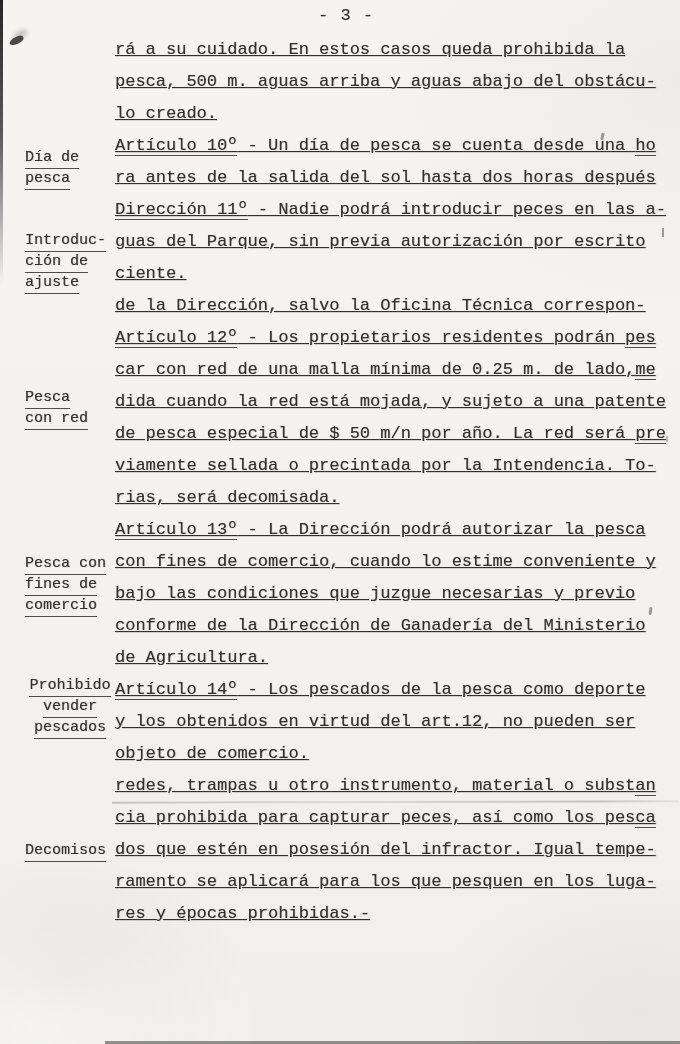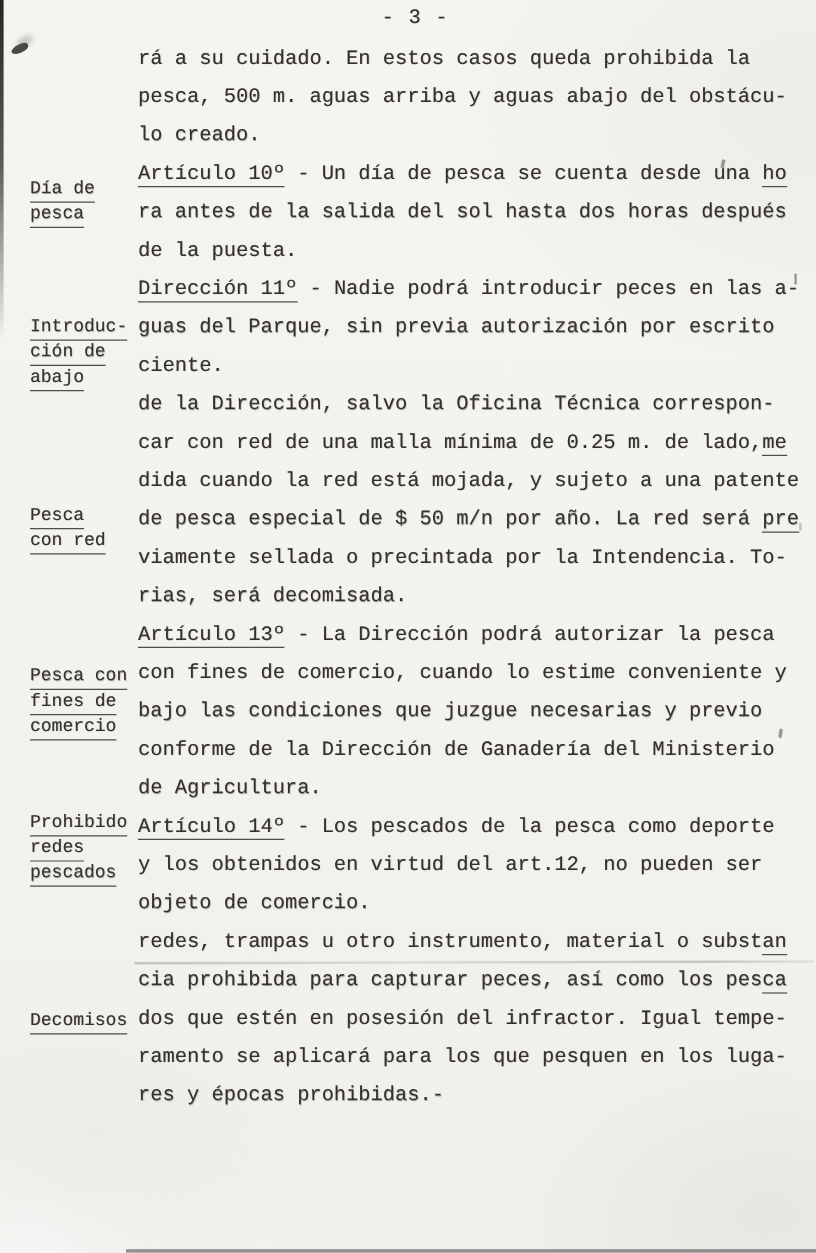--- a/index.html
+++ b/index.html
@@ -30,39 +30,40 @@
     font-size: 17px; line-height: 24px;
     letter-spacing: 1px;
   }
   .doc { position: absolute; top: 34px; left: 0; width: 680px; }
   .block { position: relative; }
   .body-lines { margin-left: 115px; width: 560px; }
   .line {
     height: 32px; line-height: 32px;
     font-size: 17px;
     white-space: pre;
+    text-decoration: underline;
   }
   .line span.u {
     border-bottom: 1.5px solid rgba(50,47,42,0.85);
   }
   .margin-label {
     position: absolute; left: 25px; width: 90px;
     font-size: 15px; line-height: 19.5px;
   }
   .margin-label .mline {
     display: inline-block;
     border-bottom: 1.5px solid rgba(50,47,42,0.85);
     padding-bottom: 0.5px;
     white-space: pre;
   }
   .block-1 .margin-label { top: 18px; }
   .block-2 .margin-label { top: 37px; }
   .block-3 .margin-label { top: 66px; }
   .block-4 .margin-label { top: 40px; }
-  .block-5 .margin-label { top: 2px; }
+  .block-5 .margin-label { top: 2px; text-align: center; }
   .block-6 .margin-label { top: 71px; }
 
   
   .left-edge {
     position: absolute; left: 0; top: 0;
     width: 3px; height: 300px;
     background: linear-gradient(180deg, rgba(15,15,15,0.9) 0%, rgba(25,25,25,0.7) 45%, rgba(40,40,40,0) 95%);
   }
   .smudge {
     position: absolute; left: 9px; top: 37px;
@@ -105,42 +106,42 @@
         </div>
       </div>
       <div class="block block-1">
         <div class="margin-label">
           <div><span class="mline">Día de</span></div>
           <div><span class="mline">pesca</span></div>
         </div>
         <div class="body-lines">
           <div class="line"><span class="u">Artículo 10º</span><span> - Un día de pesca se cuenta desde una </span><span class="u">ho</span></div>
           <div class="line"><span>ra antes de la salida del sol hasta dos horas después</span></div>
-          <div class="line"><span>de la puesta.</span></div>
         </div>
       </div>
       <div class="block block-2">
         <div class="margin-label">
           <div><span class="mline">Introduc-</span></div>
           <div><span class="mline">ción de</span></div>
-          <div><span class="mline">abajo</span></div>
+          <div><span class="mline">ajuste</span></div>
         </div>
         <div class="body-lines">
           <div class="line"><span class="u">Dirección 11º</span><span> - Nadie podrá introducir peces en las a-</span></div>
           <div class="line"><span>guas del Parque, sin previa autorización por escrito</span></div>
           <div class="line"><span>ciente.</span></div>
           <div class="line"><span>de la Dirección, salvo la Oficina Técnica correspon-</span></div>
         </div>
       </div>
       <div class="block block-3">
         <div class="margin-label">
           <div><span class="mline">Pesca</span></div>
           <div><span class="mline">con red</span></div>
         </div>
         <div class="body-lines">
+          <div class="line"><span class="u">Artículo 12º</span><span> - Los propietarios residentes podrán </span><span class="u">pes</span></div>
           <div class="line"><span>car con red de una malla mínima de 0.25 m. de lado,</span><span class="u">me</span></div>
           <div class="line"><span>dida cuando la red está mojada, y sujeto a una patente</span></div>
           <div class="line"><span>de pesca especial de $ 50 m/n por año. La red será </span><span class="u">pre</span></div>
           <div class="line"><span>viamente sellada o precintada por la Intendencia. To-</span></div>
           <div class="line"><span>rias, será decomisada.</span></div>
         </div>
       </div>
       <div class="block block-4">
         <div class="margin-label">
           <div><span class="mline">Pesca con</span></div>
@@ -151,21 +152,21 @@
           <div class="line"><span class="u">Artículo 13º</span><span> - La Dirección podrá autorizar la pesca</span></div>
           <div class="line"><span>con fines de comercio, cuando lo estime conveniente y</span></div>
           <div class="line"><span>bajo las condiciones que juzgue necesarias y previo</span></div>
           <div class="line"><span>conforme de la Dirección de Ganadería del Ministerio</span></div>
           <div class="line"><span>de Agricultura.</span></div>
         </div>
       </div>
       <div class="block block-5">
         <div class="margin-label">
           <div><span class="mline">Prohibido</span></div>
-          <div><span class="mline">redes</span></div>
+          <div><span class="mline">vender</span></div>
           <div><span class="mline">pescados</span></div>
         </div>
         <div class="body-lines">
           <div class="line"><span class="u">Artículo 14º</span><span> - Los pescados de la pesca como deporte</span></div>
           <div class="line"><span>y los obtenidos en virtud del art.12, no pueden ser</span></div>
           <div class="line"><span>objeto de comercio.</span></div>
         </div>
       </div>
       <div class="block block-6">
         <div class="margin-label">

